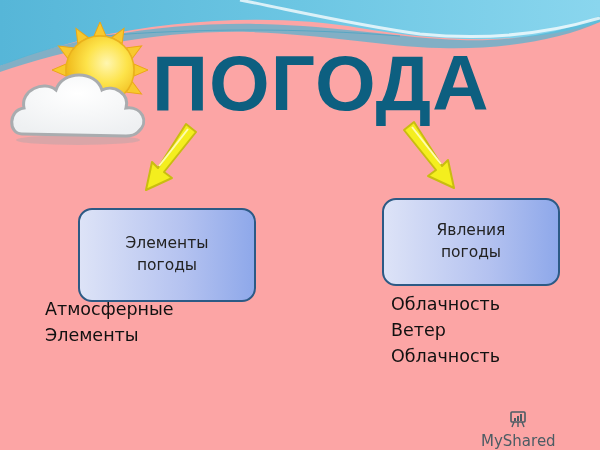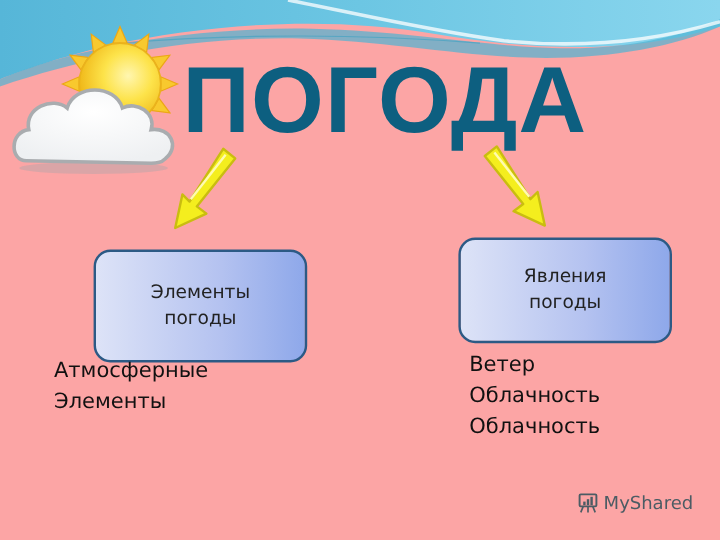--- a/index.html
+++ b/index.html
@@ -36,21 +36,21 @@
     .list {
       position: absolute;
       font-family: "DejaVu Sans", sans-serif;
       font-size: 17.5px; line-height: 26px; color: #111;
     }
     .list-left { left: 45px; top: 296px; }
     .list-right { left: 391px; top: 291px; }
     .watermark {
       position: absolute; left: 481px; top: 410px;
       display: flex; align-items: center; gap: 4px;
-      font-family: "DejaVu Sans", sans-serif; font-size: 15px; color: #4c5c64;
+      font-family: "DejaVu Sans", sans-serif; font-size: 15px; color: #4c5c64; flex-direction: column;
     }
     .watermark svg { width: 18px; height: 18px; }
   </style>
 </head>
 <body>
 
 <div class="slide">
 
   <svg class="wave" viewBox="0 0 600 90" preserveAspectRatio="none">
     <defs>
@@ -123,22 +123,22 @@
     <div>Элементы</div>
   </div>
 
   <div class="box box-right">
     <div>
       <div>Явления</div>
       <div>погоды</div>
     </div>
   </div>
   <div class="list list-right">
+    <div>Облачность</div>
     <div>Ветер</div>
-    <div>Облачность</div>
     <div>Облачность</div>
   </div>
 
   <div class="watermark">
     <svg viewBox="0 0 18 18">
       <rect x="2" y="2" width="14" height="10" rx="1" fill="none" stroke="#4c5c64" stroke-width="1.6"></rect>
       <rect x="5" y="8" width="2" height="3" fill="#4c5c64"></rect>
       <rect x="8" y="6" width="2" height="5" fill="#4c5c64"></rect>
       <rect x="11" y="4" width="2" height="7" fill="#4c5c64"></rect>
       <line x1="5" y1="12" x2="3" y2="17" stroke="#4c5c64" stroke-width="1.4"></line>

